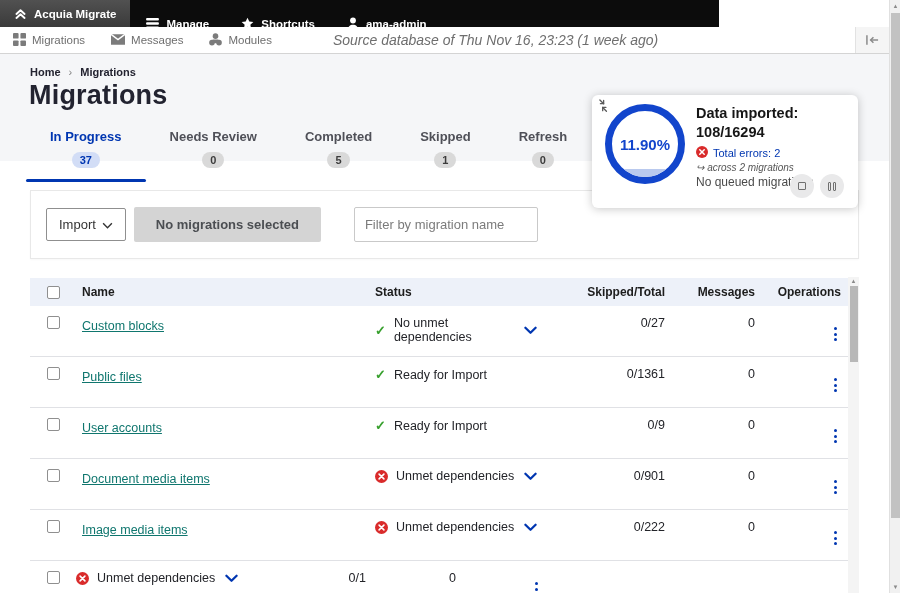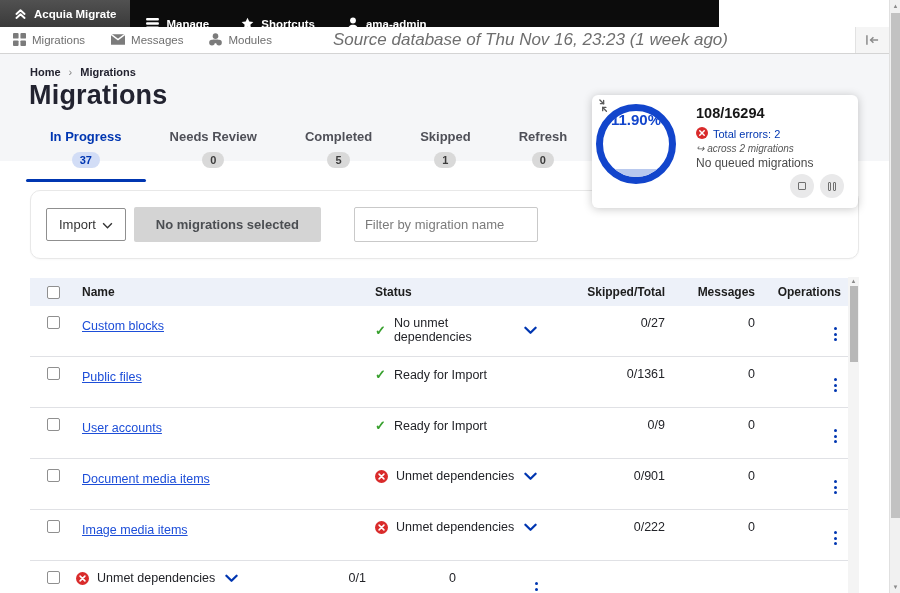--- a/index.html
+++ b/index.html
@@ -14,21 +14,21 @@
     background:linear-gradient(#515151,#3a3a3a); font-size:11.5px; font-weight:bold; }
   .topmenu { display:flex; align-items:center; gap:7px; padding:0 16px;
     font-size:11.5px; font-weight:bold;margin-top:20px; }
   .topbar svg { display:block; }
 
   
   .toolbar { position:absolute; left:0; top:27px; width:889px; height:27px;
     background:#fff; border-bottom:1px solid #d4d4d4; display:flex; align-items:center; }
   .tool-item { display:flex; align-items:center; gap:6px; padding:0 13px;
     font-size:11.5px; color:#6e6e6e; height:100%; }
-  .source-note { font-size:17px; font-style:italic; color:#6e6e6e; margin-left:48px; }
+  .source-note { font-size:14px; font-style:italic; color:#6e6e6e; margin-left:48px; }
   .collapse-btn { margin-left:auto; height:100%; width:34px; background:#f5f5f5;
     border-left:1px solid #e2e2e2; display:flex; align-items:center; justify-content:center; }
 
   
   .header-zone { position:absolute; left:0; top:54px; width:889px; height:107px;
     background:#f5f6f8; }
   .breadcrumb { position:absolute; left:30px; top:12px; font-size:11px;
     font-weight:bold; color:#232330; display:flex; gap:8px; align-items:center; }
   .crumb-sep { color:#828282; font-weight:normal; }
   .page-title { position:absolute; left:29px; top:26px; font-size:27px;
@@ -38,21 +38,21 @@
     font-size:13px; font-weight:bold; color:#4f5058; position:relative; cursor:default;flex-direction:column; }
   .tab .tab-badge { background:#d9d9d9; color:#3c3c3c; font-size:11px;
     border-radius:10px; padding:2px 8px; font-weight:bold; }
   .tab.active { color:#0036b1; }
   .tab.active .tab-badge { background:#d2ddf6; color:#0036b1; }
   .tab.active::after { content:""; position:absolute; left:0; right:0; bottom:0;
     height:3px; background:#0036b1; border-radius:2px; }
 
   
   .controls { position:absolute; left:30px; top:190px; width:829px; height:69px;
-    background:#fff; border:1px solid #e8e8e8; border-radius:10px;
+    background:#fff; border:1px solid #e8e8e8; border-radius:0;
     display:flex; align-items:center; padding-left:15px;
     box-shadow:0 1px 2px rgba(0,0,0,0.03); }
   .import-btn { display:flex; align-items:center; gap:6px; background:#fff;
     border:1px solid #8f8f8f; border-radius:2px; padding:8px 12px; font-size:13px;
     color:#333; }
   .bulk-btn { margin-left:8px; background:#d4d4d4; color:#4b4e52; font-size:13px;
     font-weight:bold; border:none; border-radius:2px; padding:10px 22px; }
   .filter-input { margin-left:33px; width:184px; padding:9px 10px; font-size:13px;
     border:1px solid #c9c9c9; border-radius:2px; color:#333;
     font-family:"Liberation Sans",sans-serif; }
@@ -66,37 +66,37 @@
     border-bottom:1px solid #e0e1e5; background:#fff; }
   .col-cb { width:46px; display:flex; justify-content:center; flex:none; }
   .col-name { width:293px; flex:none;margin-left:6px; }
   .col-status { width:190px; flex:none; display:flex; align-items:center; gap:8px; }
   .col-num { width:110px; flex:none; text-align:right; padding-right:10px; }
   .col-msg { width:90px; flex:none; text-align:right; padding-right:10px; }
   .col-ops { width:90px; flex:none; text-align:right; padding-right:14px; }
   .t-header .col-cb { align-items:center; }
   .checkbox { width:13px; height:13px; border:1px solid #8f8f8f; border-radius:2px;
     background:#fff; display:inline-block; }
-  .row-link { font-size:12.5px; color:#1d4ed8; text-decoration:underline; }
+  .row-link { font-size:12.5px; color:#0f766e; text-decoration:underline; }
   .status-text { font-size:12.5px; color:#232429; }
   .st-check { color:#38a02e; font-weight:bold; font-size:13px; }
   .st-err { display:inline-flex; }
   .row-chevron { margin-left:auto; margin-right:28px; display:inline-flex; }
   .cell-val { font-size:12.5px; color:#232429; }
   .kebab { display:inline-flex; flex-direction:column; gap:2.5px; padding:2px 4px; }
   .kebab i { width:3px; height:3px; background:#0036b1; border-radius:50%; }
 
   
   .card { position:absolute; left:592px; top:95px; width:266px; height:113px;
     background:#fff; border-radius:6px; box-shadow:0 1px 10px rgba(0,0,0,0.22);
     z-index:20; }
   .shrink-icon { position:absolute; left:6px; top:4px; }
-  .ring { position:absolute; left:4px; top:9px; width:80px; height:80px;
+  .ring { position:absolute; left:13px; top:9px; width:80px; height:80px;
     border:7px solid #1245cc; border-radius:50%; background:#fff; overflow:hidden;
-    display:flex; justify-content:center; }
+    display:flex; align-items:center; justify-content:center; }
   .ring-fill { position:absolute; left:0; right:0; bottom:0; height:12%;
     background:#b9c9ee; }
   .ring-pct { position:relative; font-size:15px; font-weight:bold; color:#1245cc; }
   .card-body { position:absolute; left:104px; top:9px; width:156px; }
   .card-title { font-size:14.5px; font-weight:bold; color:#161616; line-height:1.3; }
   .card-frac { font-size:14.5px; font-weight:bold; color:#161616; line-height:1.3; }
   .card-errors { margin-top:4px; display:flex; align-items:center; gap:5px;
     font-size:11px; color:#0036b1; }
   .card-across { margin-top:2px; font-size:10px; font-style:italic; color:#565656; }
   .card-queued { margin-top:2px; font-size:12px; color:#4a4a4a; }
@@ -413,20 +413,21 @@
           <path d="M6 1.6V5H2.6" fill="none"></path>
           <path d="M9 13l-4-4"></path>
           <path d="M5 12.4V9h3.4" fill="none"></path>
         </svg>
     </span>
     <div class="ring">
       <span class="ring-fill"></span>
       <span class="ring-pct">11.90%</span>
     </div>
     <div class="card-body">
+      <div class="card-title">Data imported:</div>
       <div class="card-frac">108/16294</div>
       <div class="card-errors">
         <span>
           <svg width="12" height="12" viewBox="0 0 14 14">
               <circle cx="7" cy="7" r="7" fill="#d92b2b"></circle>
               <path d="M4.4 4.4l5.2 5.2M9.6 4.4L4.4 9.6" stroke="#fff" stroke-width="1.7" stroke-linecap="round"></path>
             </svg>
         </span>
         <span>Total errors: 2</span>
       </div>

